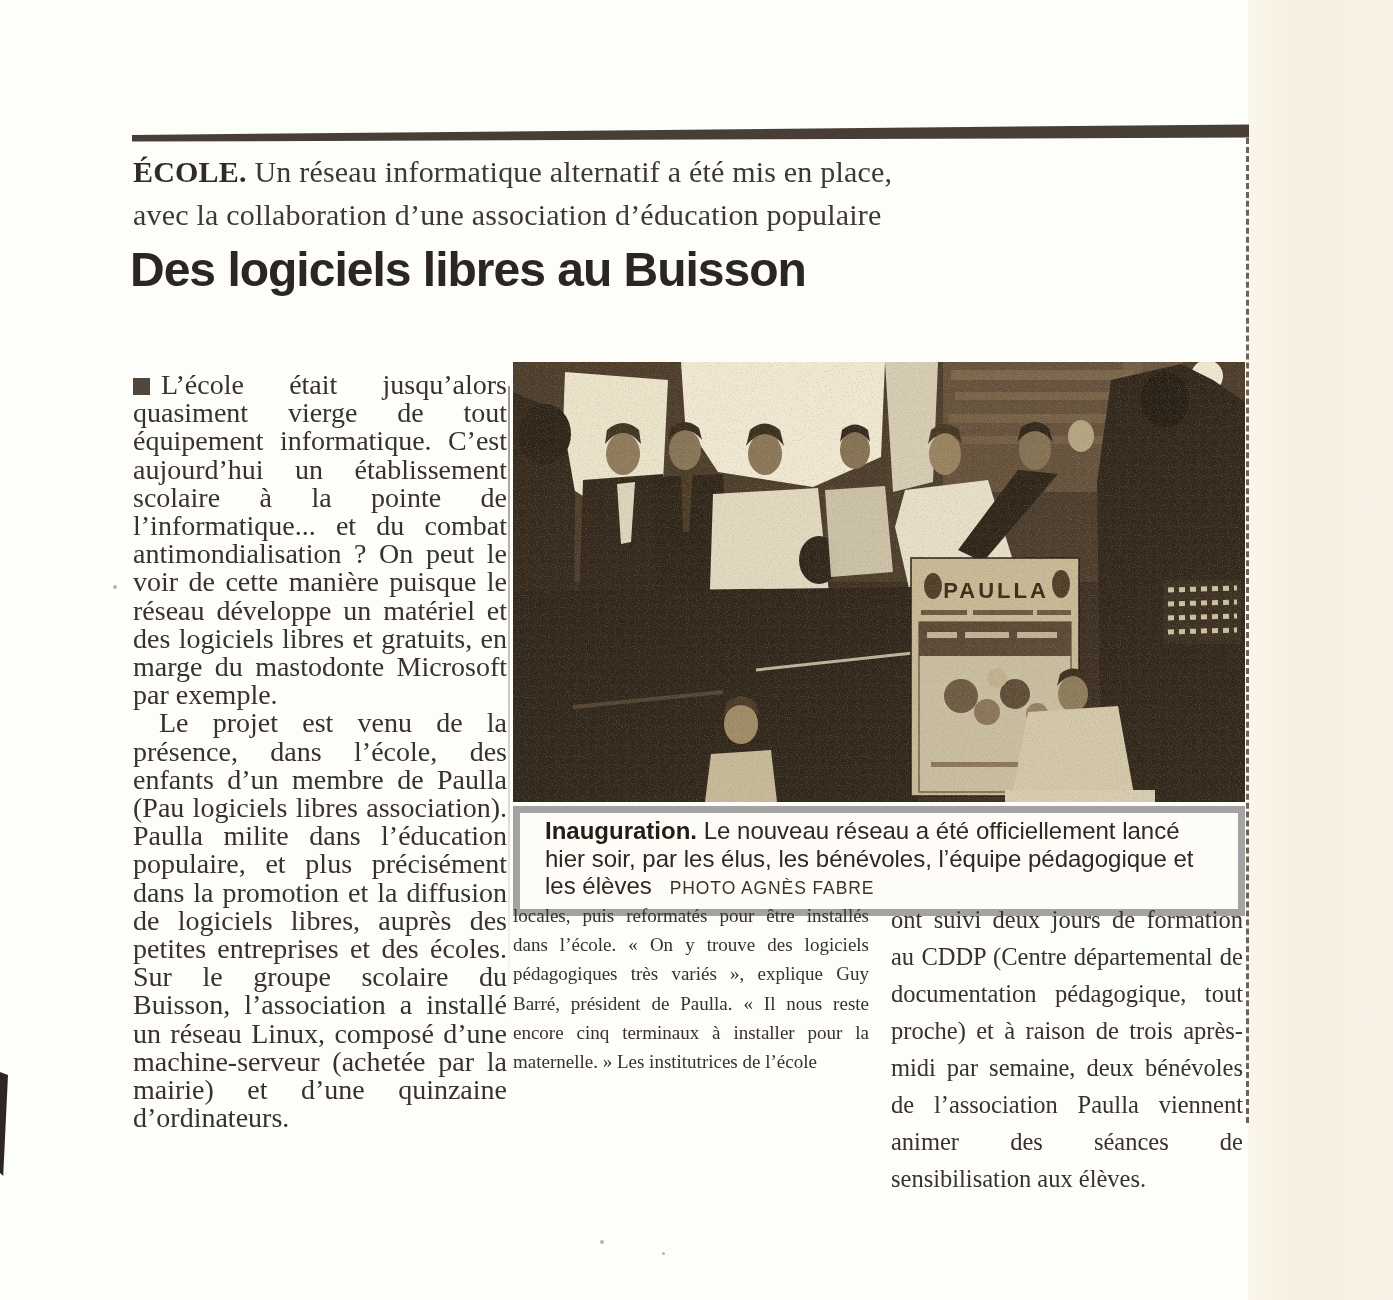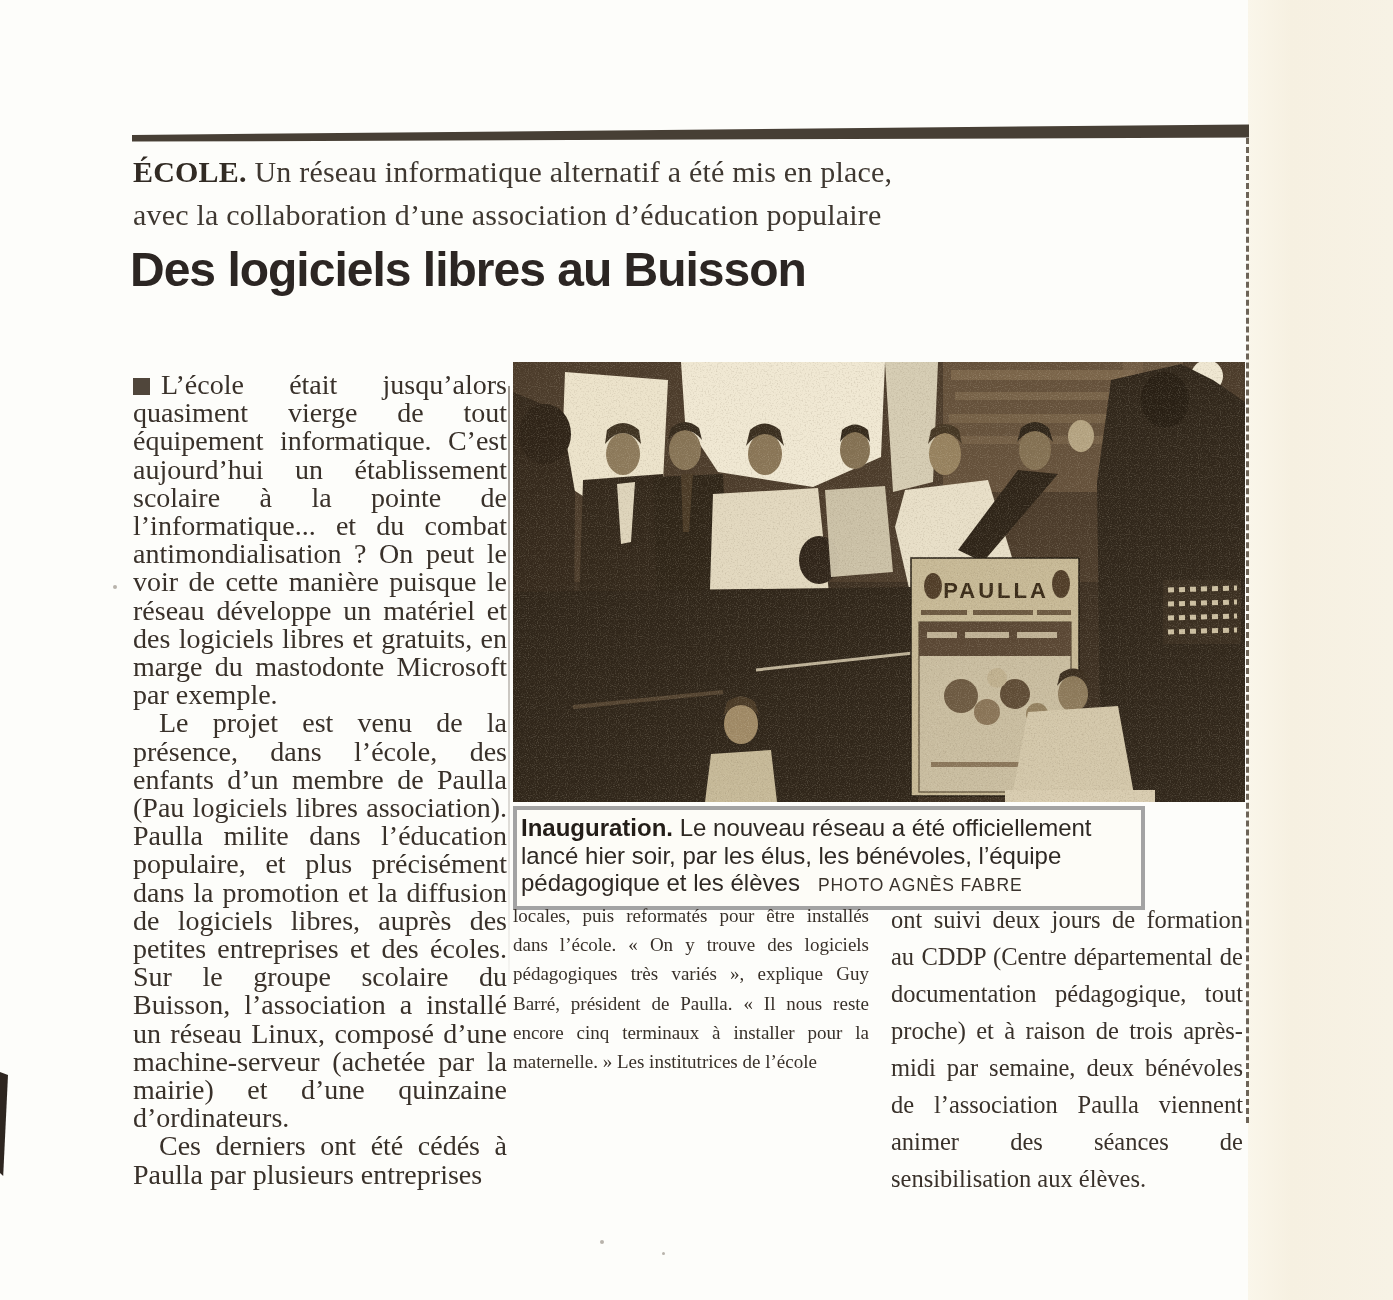--- a/index.html
+++ b/index.html
@@ -58,23 +58,23 @@
   .pmark{
     display:inline-block;width:17px;height:17px;background:#50463b;
     margin-right:11px;transform:translateY(1px);
   }
   .photo-wrap{
     position:absolute;left:513px;top:362px;width:732px;height:440px;
     background:#f9a8d4;
   }
   .photo-wrap svg{display:block;width:100%;height:100%;}
   .caption{
-    position:absolute;left:513px;top:806px;width:632px;box-sizing:border-box;
-    border:4px solid #a3a3a3;background:#fdfcf7;
-    padding:4px 12px 6px 4px;
+    position:absolute;left:513px;top:806px;width:732px;box-sizing:border-box;
+    border:7px solid #a3a3a3;background:#fdfcf7;
+    padding:4px 12px 6px 25px;
     font-family:"Liberation Sans", sans-serif;
     font-size:24px;line-height:27.5px;color:#2e2823;
   }
   .caption .lead{font-weight:700;color:#231d18;}
   .caption .credit{
     font-size:17.5px;letter-spacing:.9px;margin-left:18px;color:#3a332c;white-space:nowrap;
   }
   .speck{position:absolute;border-radius:50%;background:rgba(80,68,52,.4);}
 </style>
 </head>
@@ -91,21 +91,20 @@
     <span class="lead">ÉCOLE.</span>
     <span>Un réseau informatique alternatif a été mis en place,</span><br>
     <span>avec la collaboration d’une association d’éducation populaire</span>
   </div>
 
   <h1 class="headline">Des logiciels libres au Buisson</h1>
 
   <div class="col col1">
     <p><span class="pmark"></span><span>L’école était jusqu’alors quasiment vierge de tout équipement informatique. C’est aujourd’hui un établissement scolaire à la pointe de l’informatique... et du combat antimondialisation ? On peut le voir de cette manière puisque le réseau développe un matériel et des logiciels libres et gratuits, en marge du mastodonte Microsoft par exemple.</span></p>
     <p>Le projet est venu de la présence, dans l’école, des enfants d’un membre de Paulla (Pau logiciels libres association). Paulla milite dans l’éducation populaire, et plus précisément dans la promotion et la diffusion de logiciels libres, auprès des petites entreprises et des écoles. Sur le groupe scolaire du Buisson, l’association a installé un réseau Linux, composé d’une machine-serveur (achetée par la mairie) et d’une quinzaine d’ordinateurs.</p>
-    <p>Ces derniers ont été cédés à Paulla par plusieurs entreprises</p>
   </div>
 
   <div class="photo-wrap">
     <svg viewBox="0 0 732 440" preserveAspectRatio="none">
       <defs>
         <filter id="speckleLight" x="0" y="0" width="100%" height="100%">
           <feTurbulence type="fractalNoise" baseFrequency="0.9" numOctaves="1" seed="7" stitchTiles="stitch"></feTurbulence>
           <feColorMatrix type="matrix" values="0 0 0 0 0.93  0 0 0 0 0.88  0 0 0 0 0.73  0 0 0 1.5 -0.75"></feColorMatrix>
         </filter>
         <filter id="speckleDark" x="0" y="0" width="100%" height="100%">

